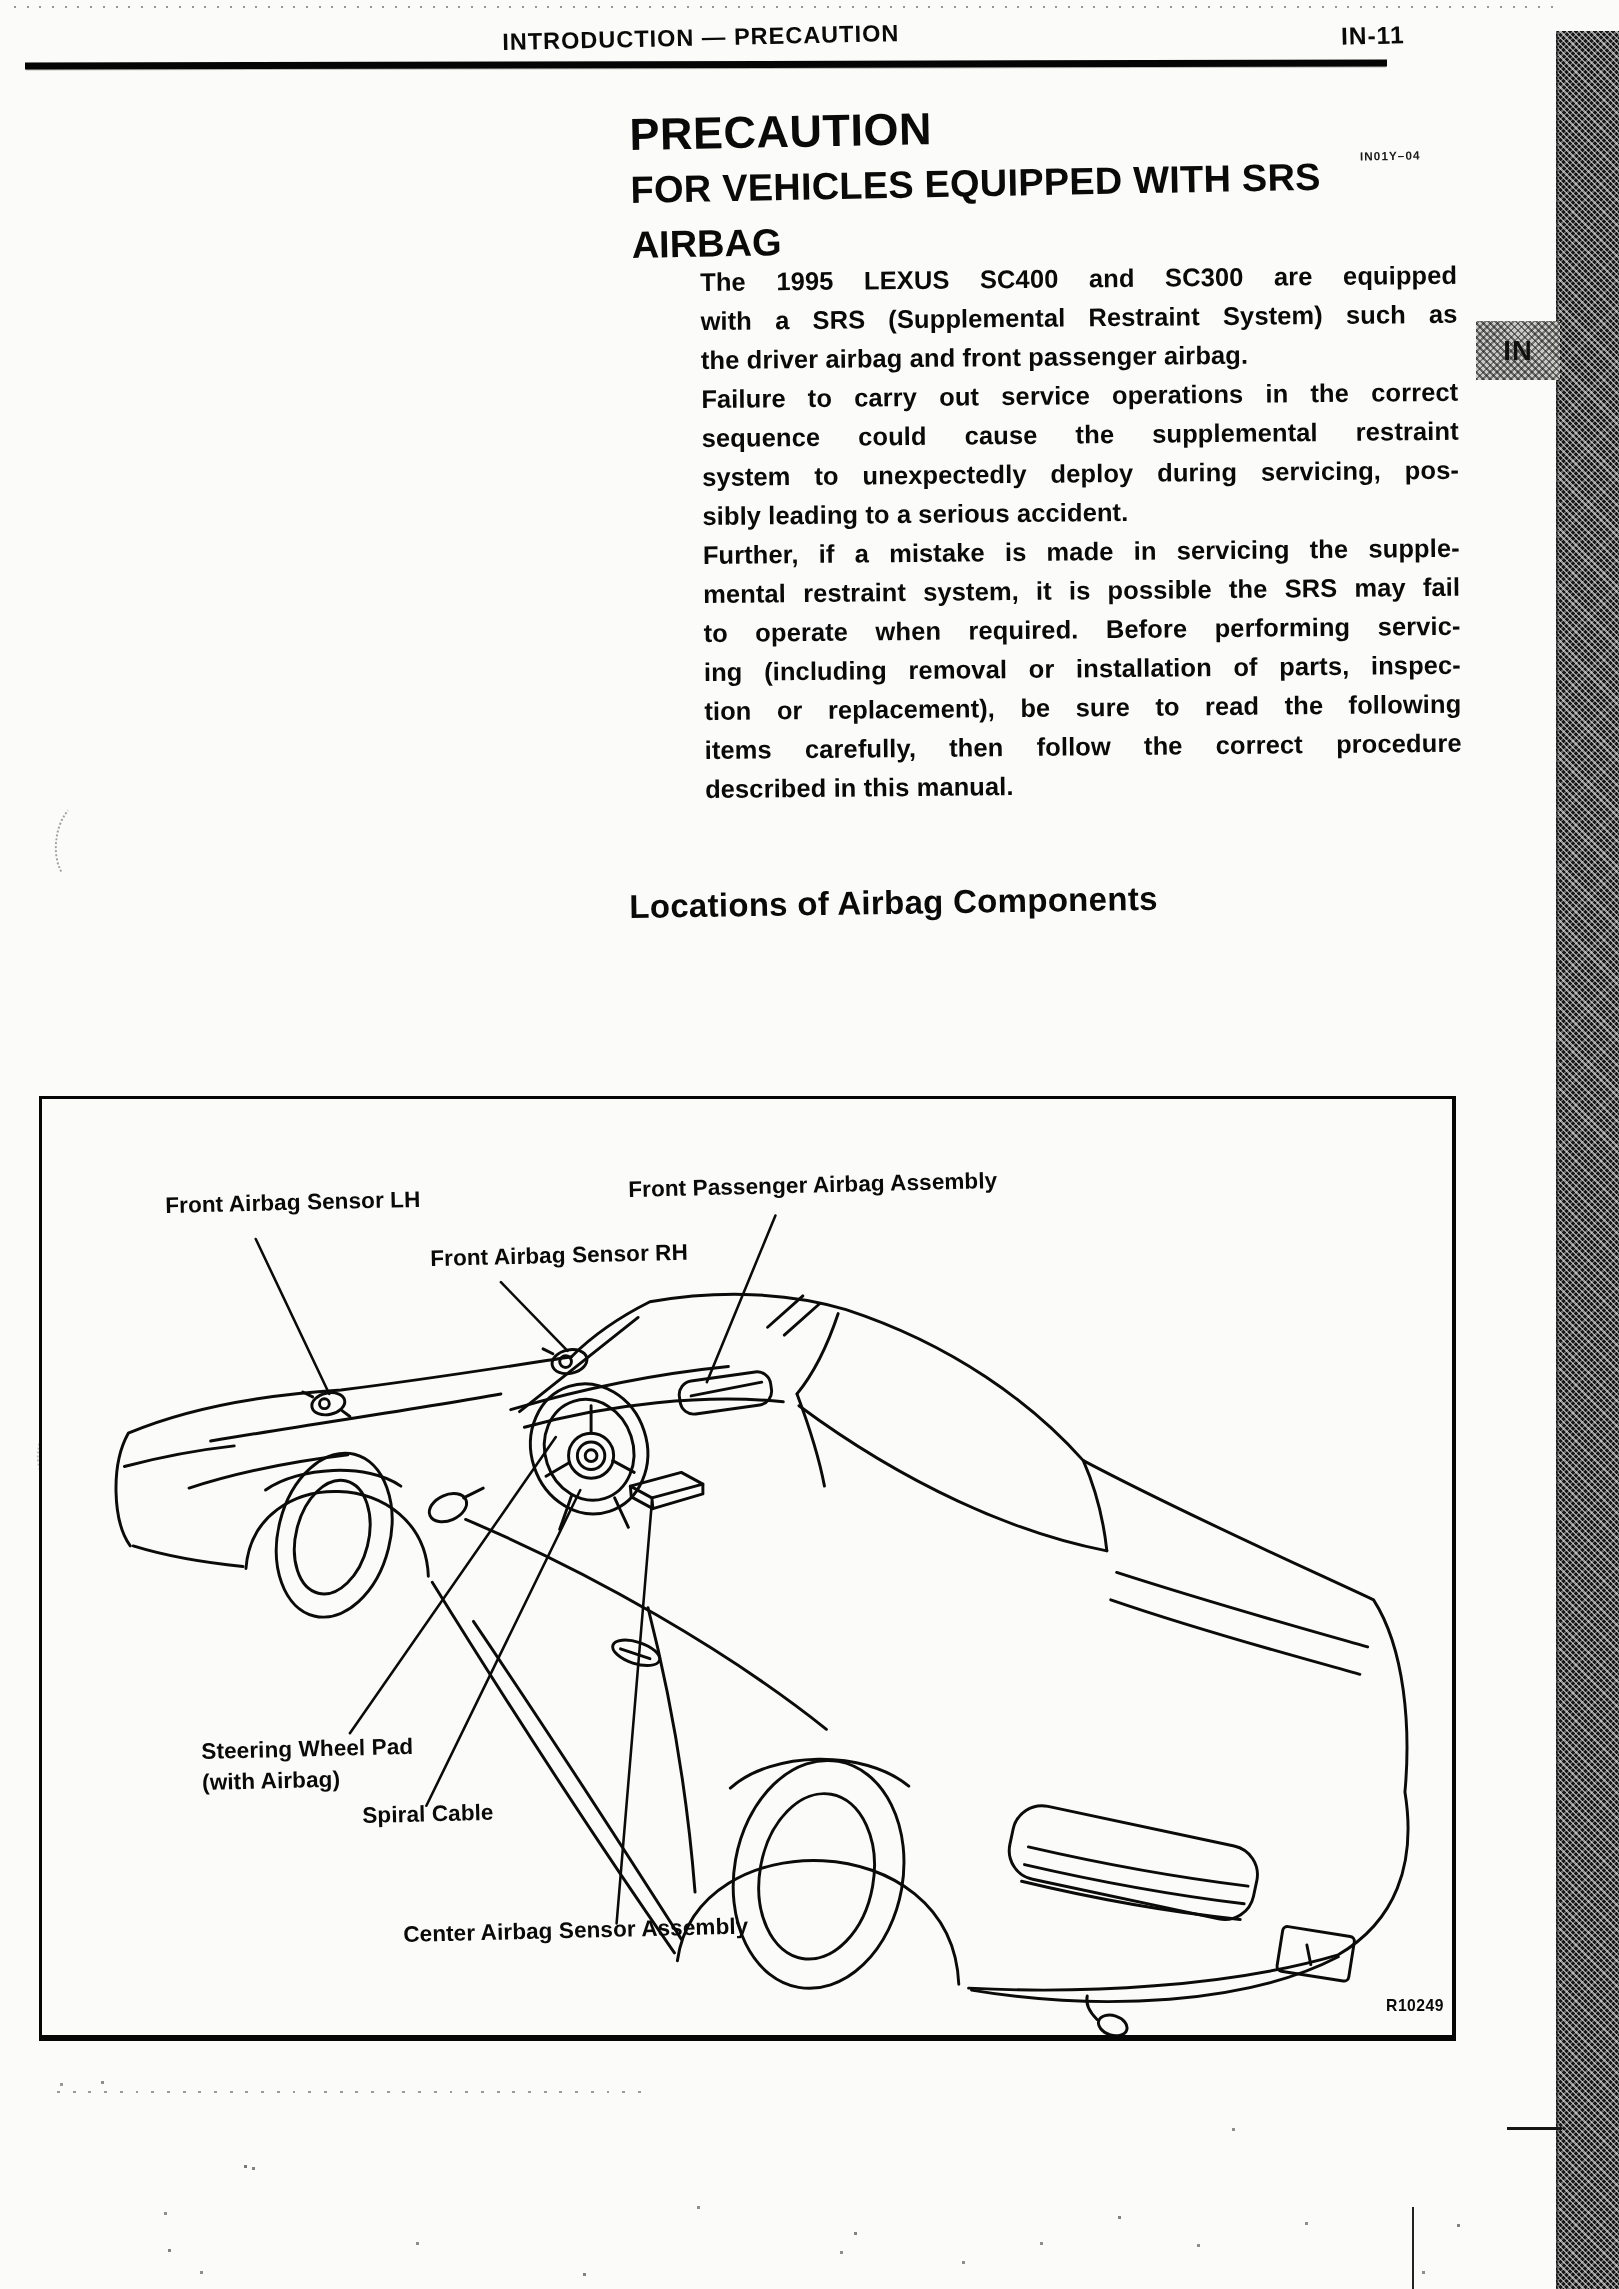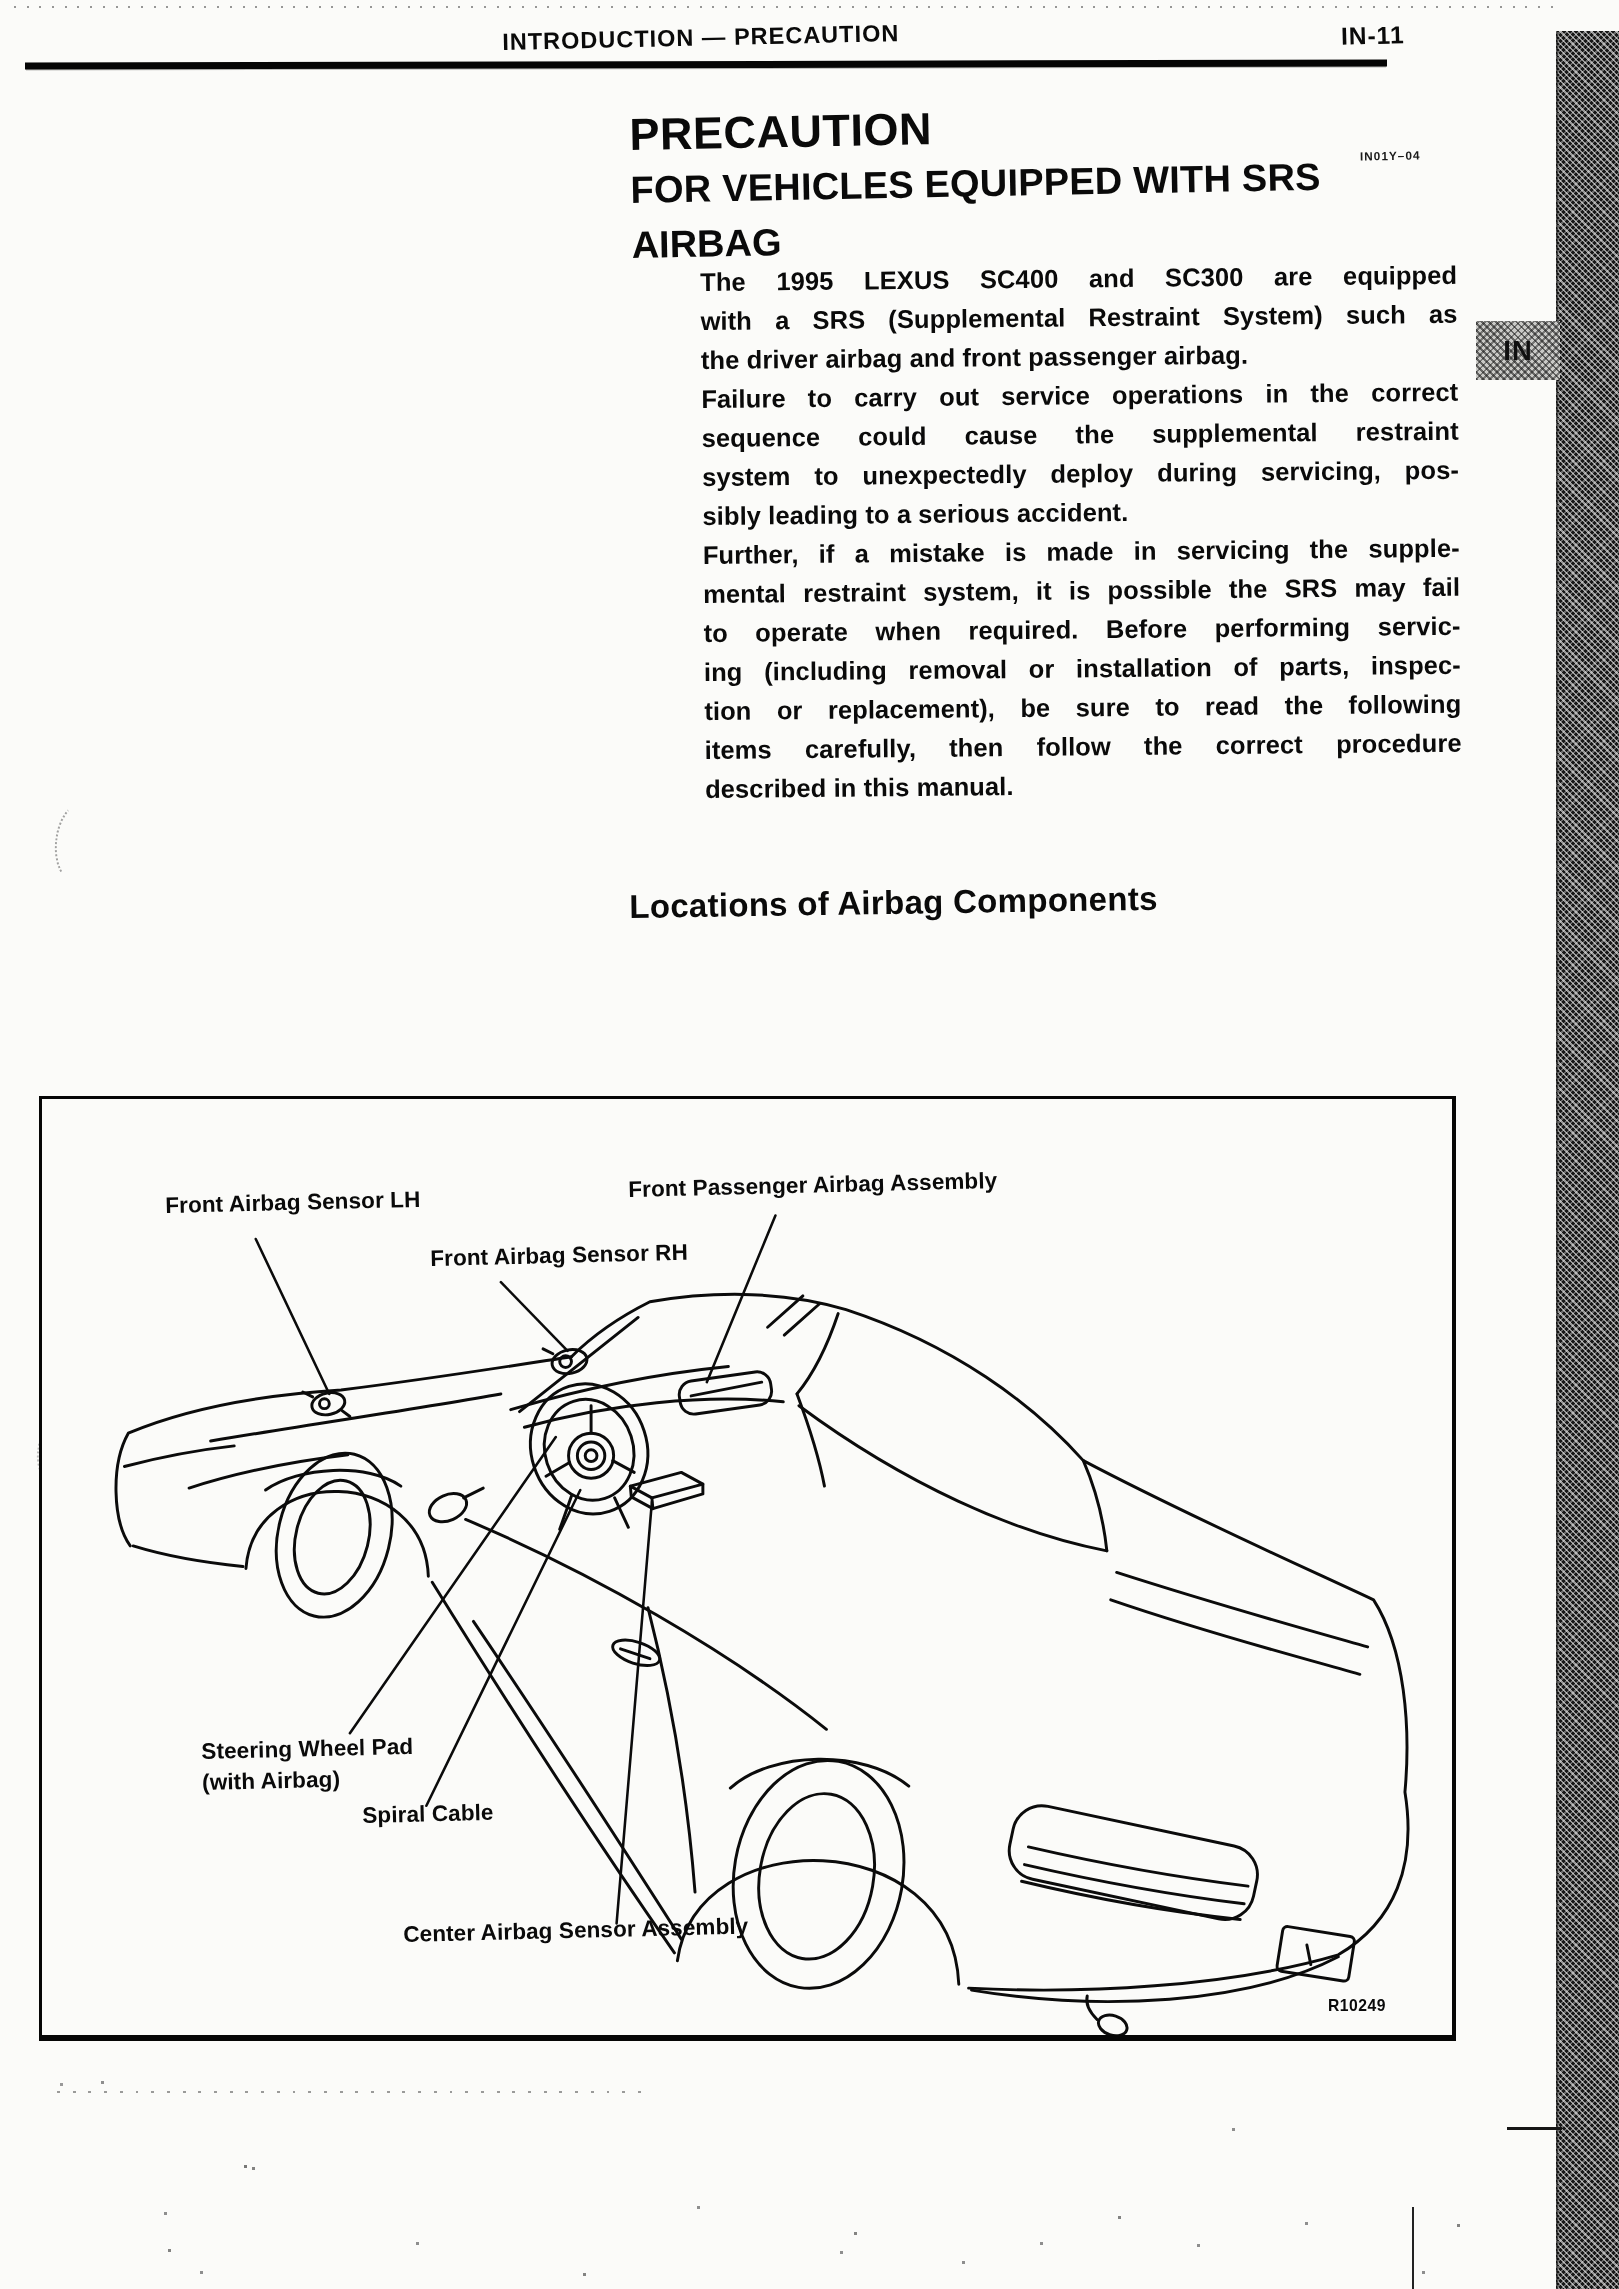--- a/index.html
+++ b/index.html
@@ -65,21 +65,21 @@
     position:absolute;font-size:22.5px;font-weight:bold;letter-spacing:0.1px;
     white-space:nowrap;transform:rotate(-1.4deg);transform-origin:left top;
   }
   .lab-lh{left:123px;top:94px;}
   .lab-pass{left:586px;top:78px;}
   .lab-rh{left:388px;top:147px;}
   .lab-steer{left:159px;top:637px;line-height:31px;}
   .lab-spiral{left:320px;top:704px;}
   .lab-center{left:361px;top:823px;}
   .fig-code{
-    position:absolute;left:1286px;top:898px;width:116px;text-align:left;
+    position:absolute;left:1286px;top:898px;width:116px;text-align:right;
     font-size:15.7px;font-weight:bold;letter-spacing:0.5px;
   }
   
   .bind-strip{
     position:absolute;right:0;top:31px;width:61px;height:2258px;
     background-color:#181818;
     background-image:
       repeating-linear-gradient(45deg,rgba(255,255,255,.55) 0 1.6px,transparent 1.6px 4.4px),
       repeating-linear-gradient(-45deg,rgba(255,255,255,.35) 0 1.6px,transparent 1.6px 4.4px);
     border-left:2px solid rgba(10,10,10,.5);

